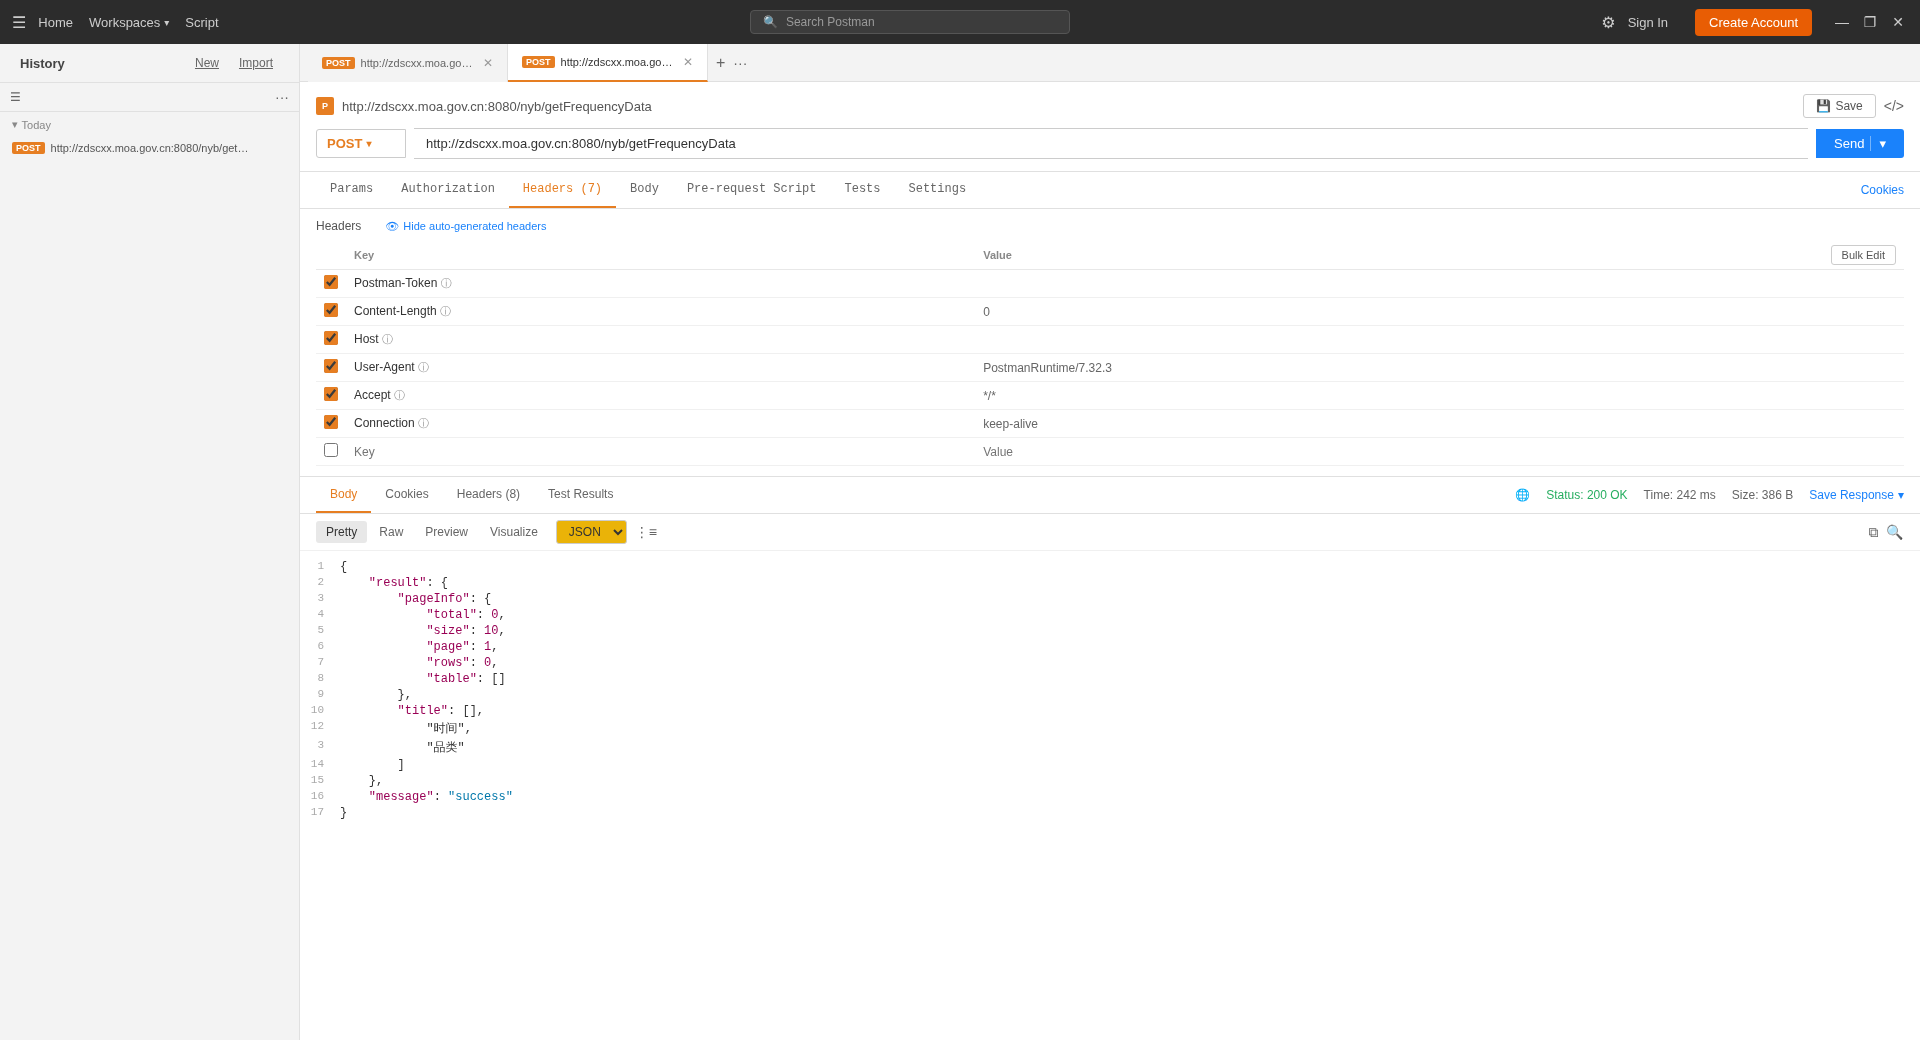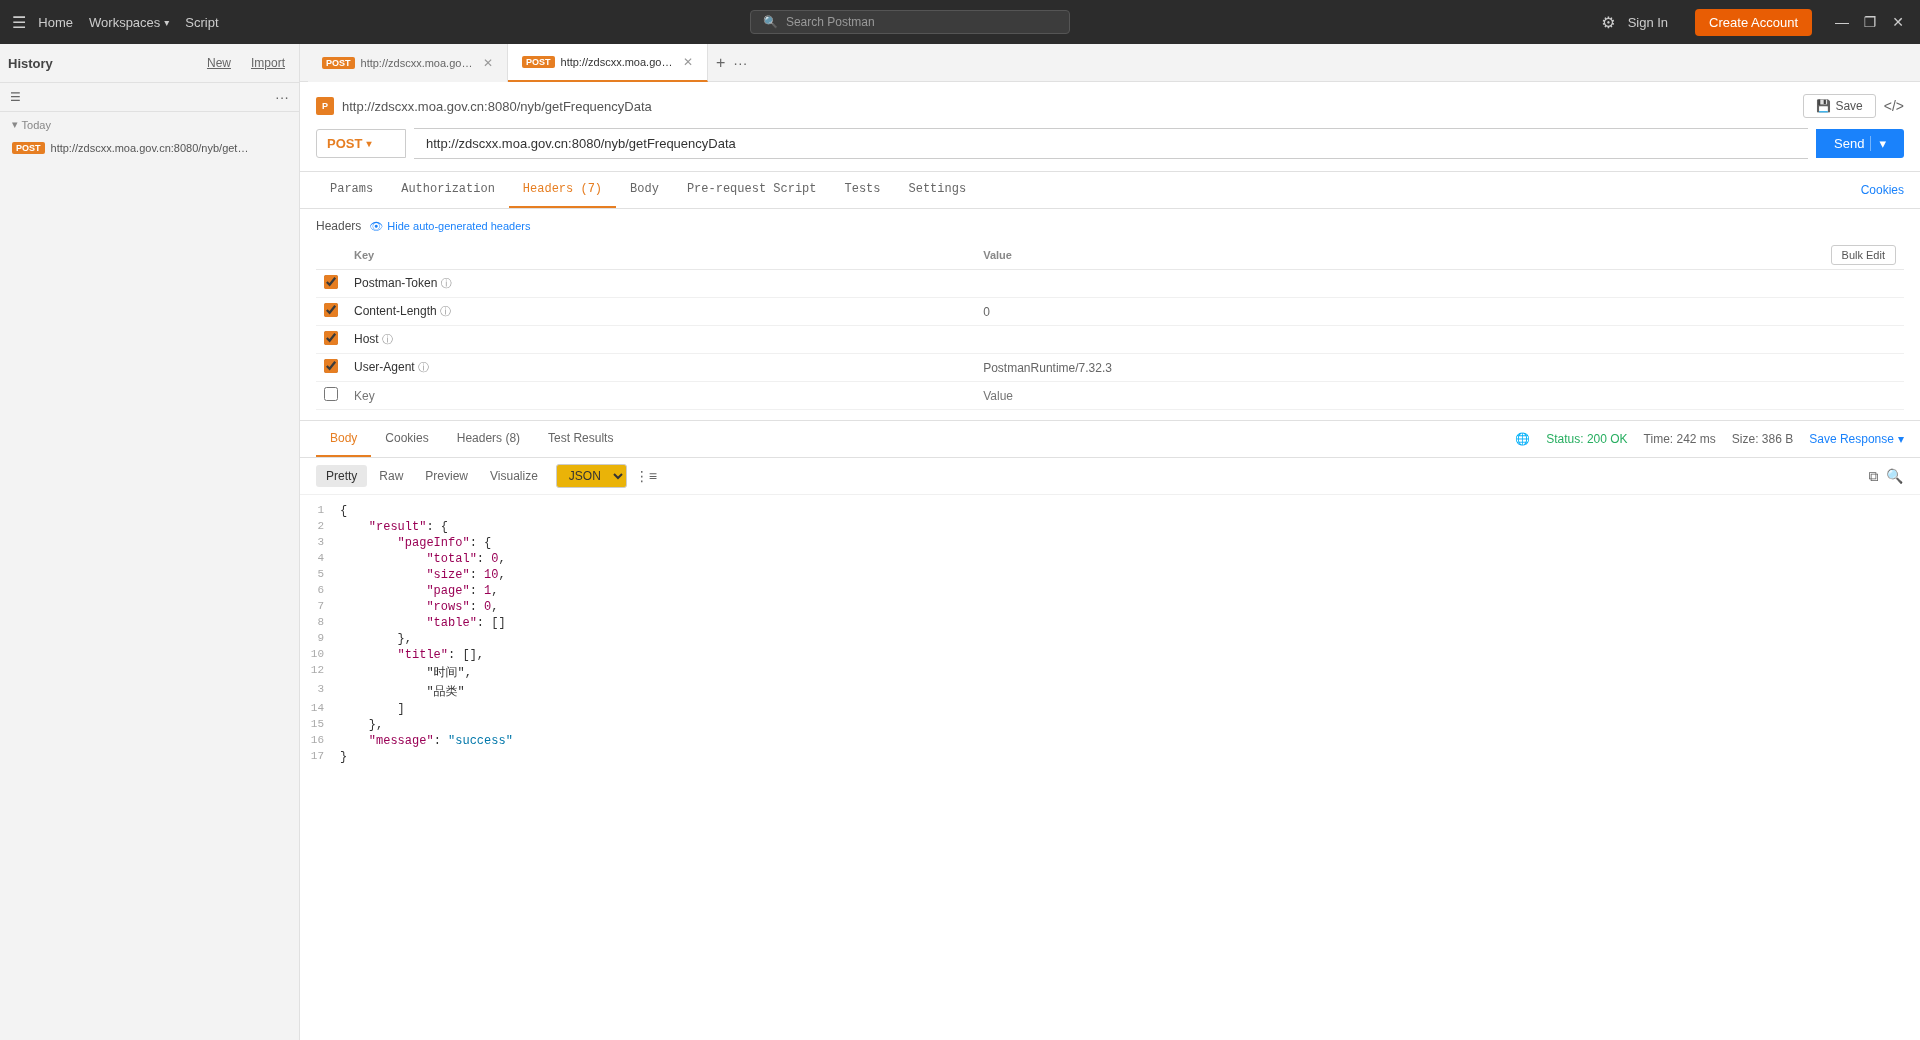--- a/index.html
+++ b/index.html
@@ -19,21 +19,21 @@
     .signin-btn { background: transparent; border: none; color: #ccc; font-size: 13px; cursor: pointer; }
     .create-account-btn { background: #e85d04; border: none; color: #fff; font-size: 13px; padding: 6px 14px; border-radius: 4px; cursor: pointer; font-weight: 500; margin-left: 15px; }
     .window-controls { display: flex; align-items: center; gap: 8px; margin-left: 8px; }
     .wc-btn { background: none; border: none; color: #ccc; font-size: 14px; cursor: pointer; width: 20px; height: 20px; display: flex; align-items: center; justify-content: center; }
 
     
     .main-layout { display: flex; height: calc(1040px - 44px); }
 
     
     .sidebar { width: 300px; background: #f3f3f3; border-right: 1px solid #e0e0e0; display: flex; flex-direction: column; flex-shrink: 0; }
-    .sidebar-header { display: flex; align-items: center; justify-content: space-between; padding: 10px 8px; border-bottom: 1px solid #e0e0e0; }
+    .sidebar-header { display: flex; align-items: center; justify-content: space-between; padding: 10px 20px; border-bottom: 1px solid #e0e0e0; }
     .sidebar-title { font-size: 13px; font-weight: 600; color: #444; }
     .sidebar-actions { display: flex; gap: 8px; }
     .sidebar-btn { background: none; border: none; font-size: 12px; cursor: pointer; color: #666; padding: 2px 6px; text-decoration: underline; }
     .sidebar-filter { display: flex; align-items: center; padding: 6px 10px; gap: 8px; border-bottom: 1px solid #e0e0e0; }
     .sidebar-filter input { flex: 1; border: none; background: transparent; outline: none; font-size: 12px; }
     .filter-icon { color: #666; font-size: 12px; }
     .more-options { color: #666; font-size: 14px; cursor: pointer; }
     .sidebar-group { padding: 6px 12px; }
     .sidebar-group-title { font-size: 11px; color: #888; display: flex; align-items: center; gap: 4px; cursor: pointer; }
     .sidebar-item { display: flex; align-items: center; padding: 5px 12px; cursor: pointer; gap: 6px; }
@@ -71,21 +71,21 @@
 
     
     .req-tabs { display: flex; align-items: center; padding: 0 16px; background: #fff; border-bottom: 1px solid #e0e0e0; }
     .req-tab { padding: 10px 14px; font-size: 12px; color: #666; cursor: pointer; border-bottom: 2px solid transparent; font-family: Liberation Mono, monospace; }
     .req-tab.active { color: #e67e22; border-bottom: 2px solid #e67e22; font-weight: 500; }
     .req-tab-spacer { flex: 1; }
     .cookies-link { font-size: 12px; color: #1a82fb; cursor: pointer; padding: 10px 0; }
 
     
     .headers-section { padding: 10px 16px; background: #fff; }
-    .headers-toolbar { display: flex; gap: 8px; margin-bottom: 8px; }
+    .headers-toolbar { display: flex; gap: 24px; margin-bottom: 8px; }
     .headers-label { font-size: 12px; color: #555; font-weight: 500; }
     .hide-autogen { font-size: 11px; color: #1a82fb; cursor: pointer; display: flex; align-items: center; gap: 4px; }
     .headers-table { width: 100%; border-collapse: collapse; }
     .headers-table th { font-size: 11px; color: #888; text-align: left; padding: 4px 8px; border-bottom: 1px solid #e8e8e8; }
     .headers-table td { padding: 5px 8px; border-bottom: 1px solid #f0f0f0; font-size: 12px; vertical-align: middle; }
     .bulk-edit-btn { margin-left: auto; background: none; border: 1px solid #ccc; border-radius: 3px; padding: 3px 10px; font-size: 11px; cursor: pointer; color: #555; }
     .checkbox { width: 14px; height: 14px; accent-color: #e67e22; cursor: pointer; }
     .key-cell { color: #333; }
     .value-cell { color: #666; }
     .info-icon { color: #999; font-size: 11px; cursor: pointer; }
@@ -268,20 +268,32 @@
             <tr>
       <td><input type="checkbox" class="checkbox" checked="" style=""></td>
       <td class="key-cell">Host <span class="info-icon">ⓘ</span></td>
       <td class="value-cell"><calculated when="" request="" is="" sent=""></calculated></td>
       <td></td>
     </tr>
             <tr>
       <td><input type="checkbox" class="checkbox" checked="" style=""></td>
       <td class="key-cell">User-Agent <span class="info-icon">ⓘ</span></td>
       <td class="value-cell">PostmanRuntime/7.32.3</td>
+      <td></td>
+    </tr>
+            <tr>
+      <td><input type="checkbox" class="checkbox" checked="" style=""></td>
+      <td class="key-cell">Accept <span class="info-icon">ⓘ</span></td>
+      <td class="value-cell">*/*</td>
+      <td></td>
+    </tr>
+            <tr>
+      <td><input type="checkbox" class="checkbox" checked="" style=""></td>
+      <td class="key-cell">Connection <span class="info-icon">ⓘ</span></td>
+      <td class="value-cell">keep-alive</td>
       <td></td>
     </tr>
             <tr>
     <td><input type="checkbox" class="checkbox" style=""></td>
     <td><input class="new-key-input" placeholder="Key" style=""></td>
     <td><input class="new-key-input" placeholder="Value" style=""></td>
     <td></td>
   </tr>
           </tbody>
       </table>

